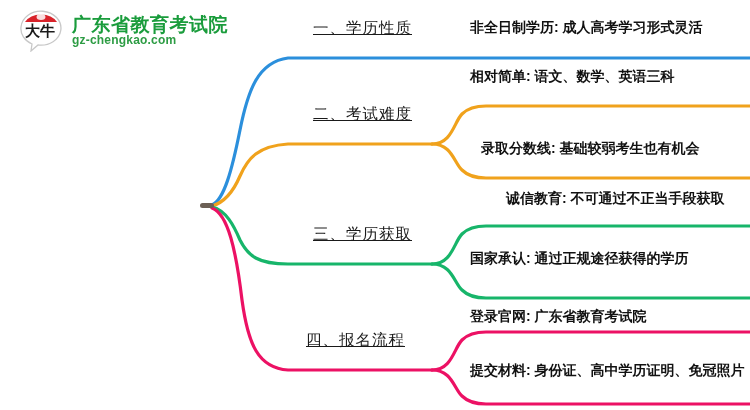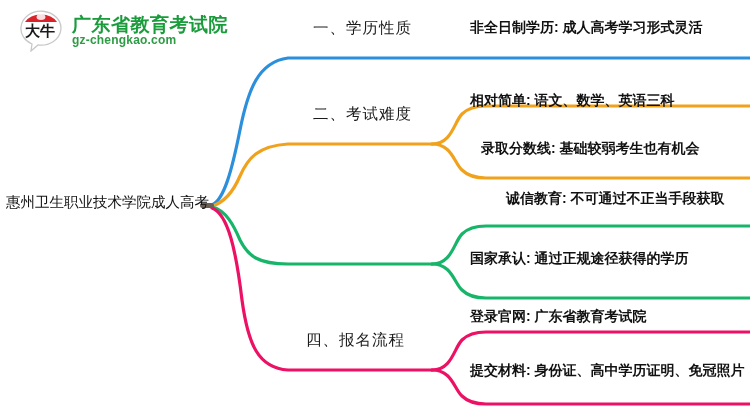--- a/index.html
+++ b/index.html
@@ -72,20 +72,21 @@
     letter-spacing: 0px;
   }
 
   
   .branch-label {
     position: absolute;
     font-size: 15.5px;
     color: #1a1a1a;
     white-space: nowrap;
     letter-spacing: 1px;
+    text-decoration: underline;
   }
 
   
   .leaf-label {
     position: absolute;
     font-size: 14px;
     color: #111111;
     white-space: nowrap;
     letter-spacing: 0px;
     font-weight: bold;
@@ -123,32 +124,32 @@
         <ellipse cx="23" cy="9" rx="4.5" ry="3" fill="#ffffff" opacity="0.85"></ellipse>
         <text x="22" y="28" font-family="'Liberation Sans', sans-serif" font-size="15" font-weight="bold" fill="#1a1a1a" text-anchor="middle">大牛</text>
       </svg>
     </div>
     <div class="logo-text-block">
       <div class="logo-title">广东省教育考试院</div>
       <div class="logo-sub">gz-chengkao.com</div>
     </div>
   </div>
 
-  <div class="root-label">惠州卫生职业技术学院成人高考</div>
 
   <div class="branch-label" style="left:313px; top:18px;">一、学历性质</div>
 
   <div class="branch-label" style="left:313px; top:104px;">二、考试难度</div>
 
+  <div class="branch-label" style="left:313px; top:224px;">三、学历获取</div>
 
   <div class="branch-label" style="left:306px; top:330px;">四、报名流程</div>
 
   <div class="leaf-label" style="left:470px; top:19px;">非全日制学历: 成人高考学习形式灵活</div>
 
-  <div class="leaf-label" style="left:470px; top:92px;">相对简单: 语文、数学、英语三科</div>
+  <div class="leaf-label" style="left:470px; top:68px;">相对简单: 语文、数学、英语三科</div>
 
   <div class="leaf-label" style="left:470px; top:140px;margin-left:11px;">录取分数线: 基础较弱考生也有机会</div>
 
   <div class="leaf-label" style="left:470px; top:190px;margin-left:36px;">诚信教育: 不可通过不正当手段获取</div>
 
   <div class="leaf-label" style="left:470px; top:250px;">国家承认: 通过正规途径获得的学历</div>
 
   <div class="leaf-label" style="left:470px; top:308px;">登录官网: 广东省教育考试院</div>
 
   <div class="leaf-label" style="left:470px; top:362px;">提交材料: 身份证、高中学历证明、免冠照片</div>

